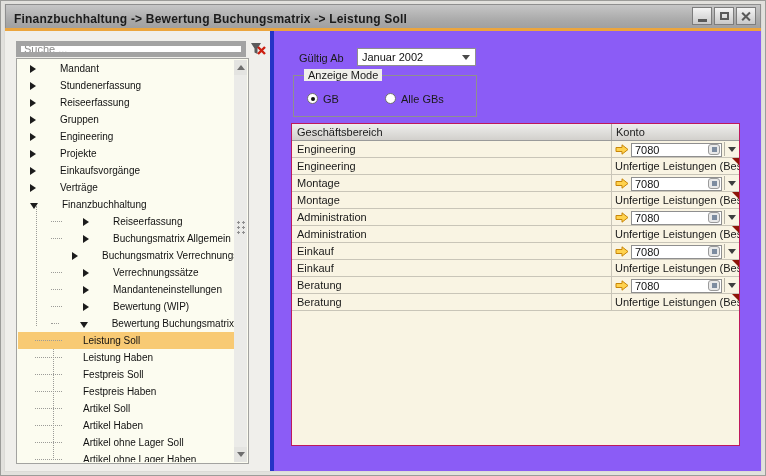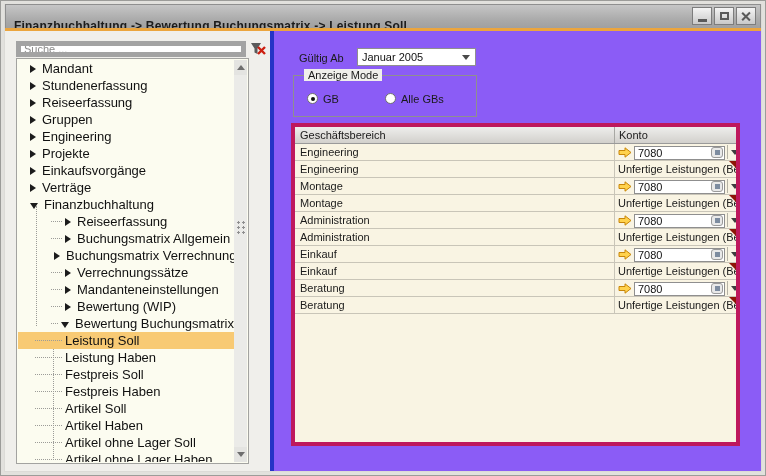--- a/index.html
+++ b/index.html
@@ -8,21 +8,21 @@
     position:relative; width:766px; height:476px;
     background:#dcdbd7; border:1px solid #9c9c99;
     box-shadow: inset 0 0 0 3px #e2e1dd;
     overflow:hidden;
   }
   
   .titlebar {
     position:absolute; left:4px; right:4px; top:3px; height:30px;
     background:linear-gradient(#c6c6c6,#a9a9a9 55%,#9a9a9a);
     border:1px solid #8f8f8f;
-    display:flex; align-items:flex-end; padding-left:8px;
+    display:flex; align-items:center; padding-left:8px;
   }
   .title { font-size:12px; font-weight:bold; color:#1b1b1b; letter-spacing:.2px; }
   .winbtns { position:absolute; right:4px; top:2px; display:flex; gap:2px; }
   .wbtn {
     width:20px; height:18px; border:1px solid #7d7d7d;
     background:linear-gradient(#f4f4f4,#c9c9c9);
     display:flex; align-items:center; justify-content:center; cursor:default; position:relative;
   }
   .glyph-min { width:9px; height:3px; background:#5a5a5a; margin-top:8px; }
   .glyph-max { width:9px; height:8px; border:2px solid #5a5a5a; }
@@ -39,21 +39,21 @@
     position:absolute; left:11px; top:10px; width:230px; height:16px;
     border:5px solid #a3a3a3; background:#fff; font-size:11px; color:#333; padding:0 3px;
   }
   .search-input::placeholder { color:#8a8a8a; }
   .filter-btn { position:absolute; left:244px; top:10px; width:18px; height:16px; background:transparent; border:none; }
   .treebox {
     position:absolute; left:11px; top:27px; width:233px; height:406px;
     background:#fcfcf0; border:1px solid #a3a3a0; overflow:hidden;
   }
   .tree { position:absolute; left:1px; top:1px; right:14px; bottom:1px; overflow:hidden; }
-  .trow { position:relative; height:17px; display:flex; align-items:center; font-size:13px; color:#111; white-space:nowrap; cursor:default; }
+  .trow { position:relative; height:17px; display:flex; align-items:center; font-size:10px; color:#111; white-space:nowrap; cursor:default;gap:18px; }
   .trow.sel { background:#f8ca74; }
   .trow.d0 { padding-left:12px; } .trow.d1 { padding-left:33px; } .trow.d2 { padding-left:17px; }
   .leader { border-top:1px dotted #9c9c98; height:0; margin-right:3px; }
   .d1 .leader { width:11px; } .d2 .leader { width:27px; }
   .tri-r { width:0; height:0; border-left:6px solid #1c1c1c; border-top:4px solid transparent; border-bottom:4px solid transparent; margin-right:6px; flex:none; }
   .tri-d { width:0; height:0; border-top:6px solid #1c1c1c; border-left:4px solid transparent; border-right:4px solid transparent; margin-right:6px; margin-top:2px; flex:none; }
   .spine { position:absolute; border-left:1px dotted #9c9c98; width:0; }
   .spine1 { left:18px; top:146px; height:120px; }
   .spine2 { left:35px; top:272px; height:128px; }
   
@@ -80,21 +80,21 @@
   .groupbox { position:absolute; left:19px; top:44px; width:184px; height:42px; border:1px solid #8f8f8f; }
   .legend { position:absolute; left:10px; top:-7px; background:#f0efeb; padding:0 4px; font-size:11px; color:#1a1a1a; }
   .radio-row { position:absolute; left:0; top:15px; width:100%; height:16px; }
   .radio { position:absolute; width:11px; height:11px; border:1px solid #6f6f6f; border-radius:50%; background:#fff; top:2px; }
   .radio .dot { position:absolute; left:2.5px; top:2.5px; width:4px; height:4px; border-radius:50%; background:#111; display:none; }
   .radio.on .dot { display:block; }
   .r1 { left:13px; } .r2 { left:91px; }
   .radio-lbl { position:absolute; top:2px; font-size:11px; color:#1a1a1a; }
   .rl1 { left:29px; } .rl2 { left:107px; }
   
-  .grid { position:absolute; left:17px; top:92px; width:449px; height:323px; border:4px solid #be185d; background:#f9f4e3; overflow:hidden; }
+  .grid { position:absolute; left:17px; top:92px; width:449px; height:323px; border:1px solid #be185d; background:#f9f4e3; overflow:hidden; }
   .ghead { display:flex; height:17px; background:linear-gradient(#eeeeec,#d2d0cc); border-bottom:1px solid #9a9a9a; font-size:11px; color:#1a1a1a; }
   .gh1 { width:320px; border-right:1px solid #a8a8a4; padding-left:5px; line-height:16px; }
   .gh2 { flex:1; padding-left:4px; line-height:16px; }
   .grow { display:flex; height:17px; border-bottom:1px solid #c9c5b8; font-size:11px; color:#1a1a1a; }
   .gc1 { width:320px; border-right:1px solid #c9c5b8; padding-left:5px; line-height:16px; overflow:hidden; }
   .gc2 { flex:1; position:relative; overflow:hidden; }
   .gc2 .celltext { position:absolute; left:3px; top:0; line-height:16px; white-space:nowrap; }
   .corner { position:absolute; right:0; top:0; width:0; height:0; border-top:7px solid #8e1507; border-left:7px solid transparent; }
   .linkarrow { position:absolute; left:3px; top:3px; width:14px; height:11px; }
   .konto-input {
@@ -258,21 +258,21 @@
             <span class="sb-tri-dn"></span>
           </div>
       </div>
     </div>
 
     <div class="splitter"></div>
 
     <div class="rpane">
       <span class="lbl lbl-validfrom">Gültig Ab</span>
       <div class="combo">
-        <span>Januar 2005</span>
+        <span>Januar 2002</span>
         <span class="combo-arrow"></span>
       </div>
 
       <div class="groupbox">
         <span class="legend">Anzeige Mode</span>
         <div class="radio-row">
           <span class="radio on r1">
               <span class="dot"></span>
             </span>
           <span class="radio-lbl rl1">GB</span>

